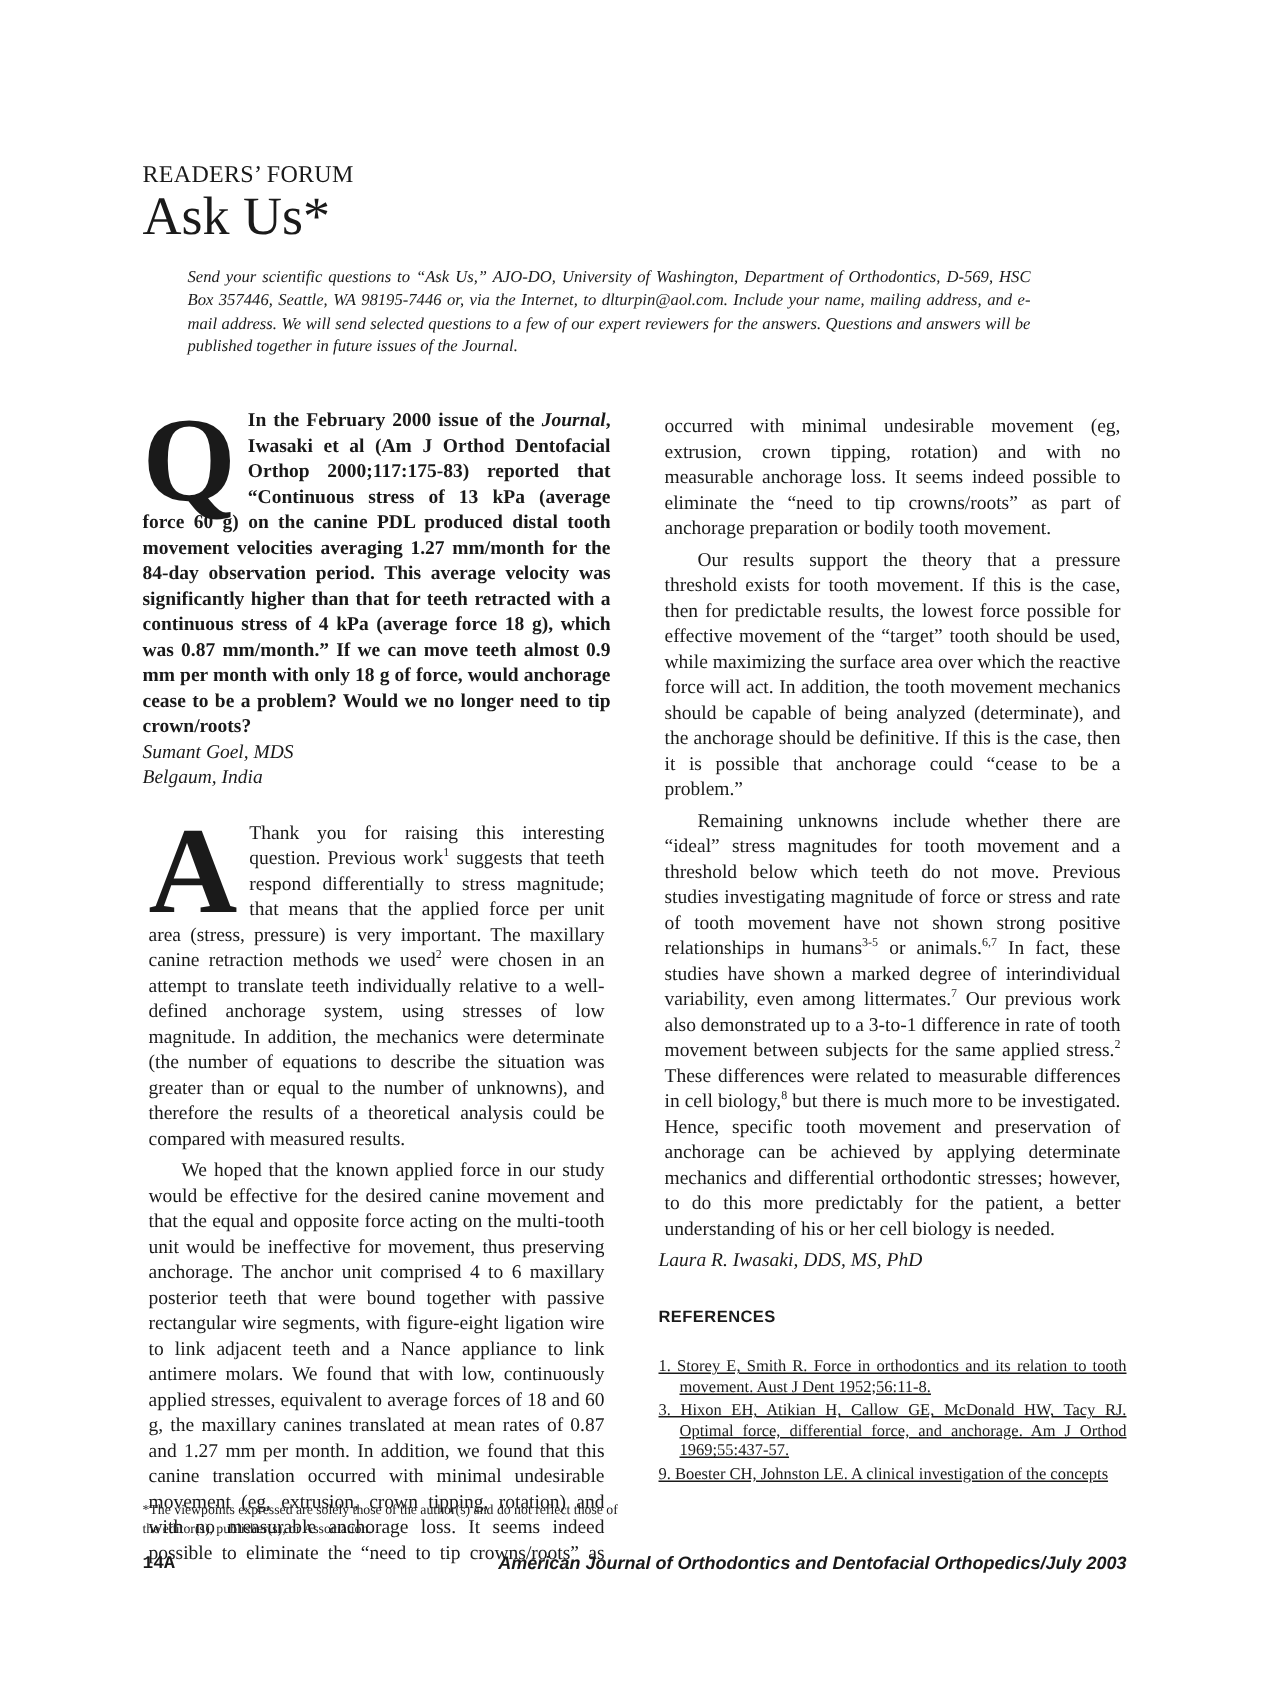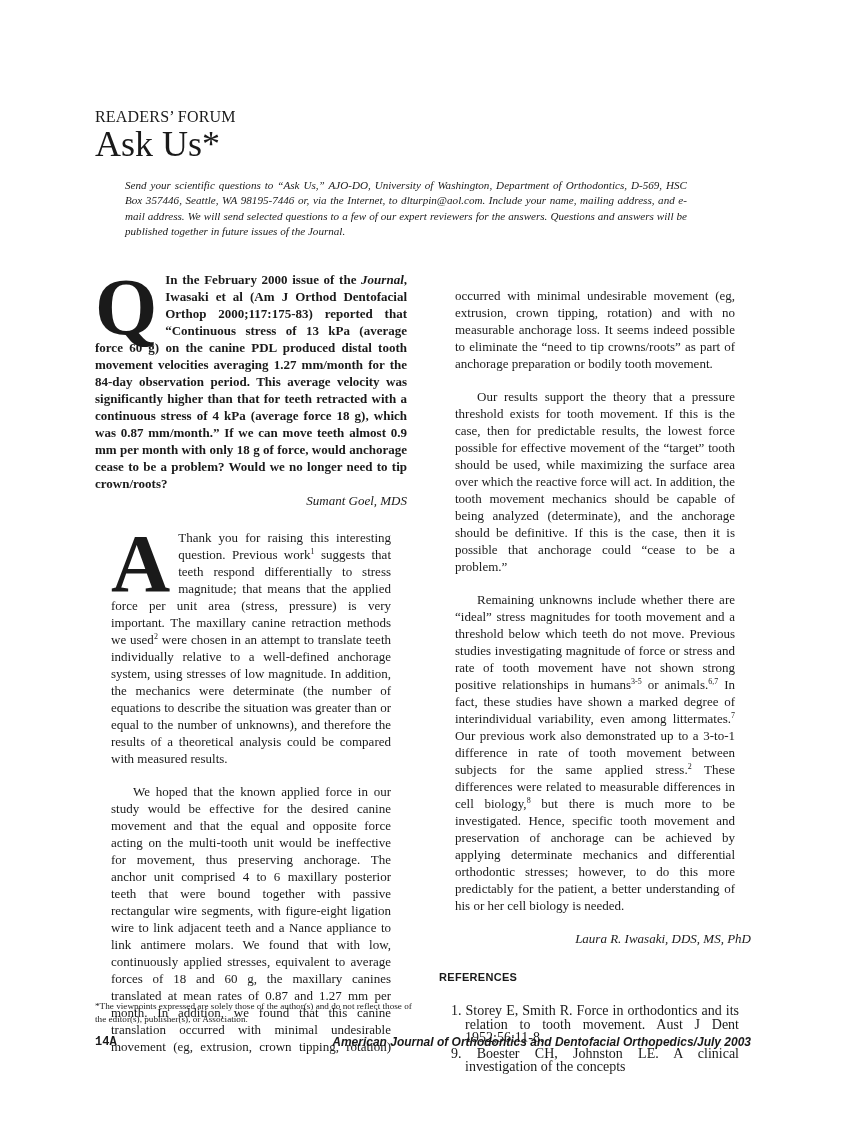--- a/index.html
+++ b/index.html
@@ -8,66 +8,68 @@
   .abs { position: absolute; }
   .section-label { left: 95px; top: 72px; font-size: 16px; letter-spacing: 0.2px; margin-top: 36px; }
   .title { left: 95px; top: 124px; font-size: 36px; line-height: 40px; }
   .intro { left: 95px; top: 178px; width: 562px; font-size: 11.1px; line-height: 15.4px; font-style: italic; text-align: justify; margin-left: 30px; }
   .col { position: absolute; font-size: 13px; line-height: 17px; text-align: justify; hyphens: manual; }
   .col-left { left: 95px; top: 271px; width: 312px; }
   .col-right { left: 439px; top: 271px; width: 312px; }
   .q-block { font-weight: bold; }
   .dropcap { float: left; font-size: 80px; line-height: 64px; margin: 4px 8px 0 0; font-weight: bold; }
   .dropcap-a { font-size: 82px; line-height: 62px; margin-top: 4px; }
-  .sig { text-align: right; font-style: italic; }
-  .para { margin: 16px; }
+  .sig { font-style: italic; }
+  .para { margin: 4px; }
   .indent { text-indent: 22px; }
   .answer { margin-top: 20px; }
   .refs-title { font-family: "Liberation Sans", "DejaVu Sans", sans-serif; font-weight: bold; font-size: 11px; margin-top: 22px; margin-bottom: 18px; letter-spacing: 0.3px; }
-  .refs { list-style: none; padding: 0; margin: 12px; font-size: 14px; line-height: 13.6px; }
+  .refs { list-style: none; padding: 0; margin: 0; font-size: 11px; line-height: 13.6px; text-decoration: underline; }
   .refs li { padding-left: 14px; text-indent: -14px; margin-bottom: 2px; text-align: justify; }
   .footnote { left: 95px; top: 1000px; width: 330px; font-size: 9.2px; line-height: 13px; }
   .footer { left: 95px; top: 1035px; width: 656px; font-family: "Liberation Sans", "DejaVu Sans", sans-serif; font-weight: bold; font-size: 12px; }
   .footer-page { position: absolute; left: 0; top: 0; font-family: Liberation Mono, monospace; }
   .footer-journal { position: absolute; right: 0; top: 0; font-style: italic; }
   sup { font-size: 8px; line-height: 0; }
 </style>
 </head>
 <body>
 
 <div class="abs section-label">READERS’ FORUM</div>
 <div class="abs title">Ask Us*</div>
 <div class="abs intro">Send your scientific questions to “Ask Us,” AJO-DO, University of Washington, Department of Orthodontics, D-569, HSC Box 357446, Seattle, WA 98195-7446 or, via the Internet, to dlturpin@aol.com. Include your name, mailing address, and e-mail address. We will send selected questions to a few of our expert reviewers for the answers. Questions and answers will be published together in future issues of the Journal.</div>
 
 <div class="col col-left">
   <div class="q-block">
     <span class="dropcap">Q</span>
     <span>In the February 2000 issue of the </span><i>Journal</i><span>, Iwasaki et al (Am J Orthod Dentofacial Orthop 2000;117:175-83) reported that “Continuous stress of 13 kPa (average force 60 g) on the canine PDL produced distal tooth movement velocities averaging 1.27 mm/month for the 84-day observation period. This average velocity was significantly higher than that for teeth retracted with a continuous stress of 4 kPa (average force 18 g), which was 0.87 mm/month.” If we can move teeth almost 0.9 mm per month with only 18 g of force, would anchorage cease to be a problem? Would we no longer need to tip crown/roots?</span>
   </div>
   <div class="sig">Sumant Goel, MDS</div>
+  <div class="sig">Belgaum, India</div>
 
   <div class="answer">
     <p class="para">
       <span class="dropcap dropcap-a">A</span><span>Thank you for raising this interesting question. Previous work</span><sup>1</sup><span> suggests that teeth respond differentially to stress magnitude; that means that the applied force per unit area (stress, pressure) is very important. The maxillary canine retraction methods we used</span><sup>2</sup><span> were chosen in an attempt to translate teeth individually relative to a well-defined anchorage system, using stresses of low magnitude. In addition, the mechanics were determinate (the number of equations to describe the situation was greater than or equal to the number of unknowns), and therefore the results of a theoretical analysis could be compared with measured results.</span>
     </p>
     <p class="para indent" style="height:272px;overflow:hidden;">We hoped that the known applied force in our study would be effective for the desired canine movement and that the equal and opposite force acting on the multi-tooth unit would be ineffective for movement, thus preserving anchorage. The anchor unit comprised 4 to 6 maxillary posterior teeth that were bound together with passive rectangular wire segments, with figure-eight ligation wire to link adjacent teeth and a Nance appliance to link antimere molars. We found that with low, continuously applied stresses, equivalent to average forces of 18 and 60 g, the maxillary canines translated at mean rates of 0.87 and 1.27 mm per month. In addition, we found that this canine translation occurred with minimal undesirable movement (eg, extrusion, crown tipping, rotation) and with no measurable anchorage loss. It seems indeed possible to eliminate the “need to tip crowns/roots” as part of anchorage preparation or bodily tooth movement.</p>
   </div>
 </div>
 
 <div class="col col-right">
   <p class="para">occurred with minimal undesirable movement (eg, extrusion, crown tipping, rotation) and with no measurable anchorage loss. It seems indeed possible to eliminate the “need to tip crowns/roots” as part of anchorage preparation or bodily tooth movement.</p>
   <p class="para indent">Our results support the theory that a pressure threshold exists for tooth movement. If this is the case, then for predictable results, the lowest force possible for effective movement of the “target” tooth should be used, while maximizing the surface area over which the reactive force will act. In addition, the tooth movement mechanics should be capable of being analyzed (determinate), and the anchorage should be definitive. If this is the case, then it is possible that anchorage could “cease to be a problem.”</p>
   <p class="para indent">
     <span>Remaining unknowns include whether there are “ideal” stress magnitudes for tooth movement and a threshold below which teeth do not move. Previous studies investigating magnitude of force or stress and rate of tooth movement have not shown strong positive relationships in humans</span><sup>3-5</sup><span> or animals.</span><sup>6,7</sup><span> In fact, these studies have shown a marked degree of interindividual variability, even among littermates.</span><sup>7</sup><span> Our previous work also demonstrated up to a 3-to-1 difference in rate of tooth movement between subjects for the same applied stress.</span><sup>2</sup><span> These differences were related to measurable differences in cell biology,</span><sup>8</sup><span> but there is much more to be investigated. Hence, specific tooth movement and preservation of anchorage can be achieved by applying determinate mechanics and differential orthodontic stresses; however, to do this more predictably for the patient, a better understanding of his or her cell biology is needed.</span>
   </p>
   <div class="sig">Laura R. Iwasaki, DDS, MS, PhD</div>
 
   <div class="refs-title">REFERENCES</div>
   <ul class="refs">
     <li>1. Storey E, Smith R. Force in orthodontics and its relation to tooth movement. Aust J Dent 1952;56:11-8.</li>
+    <li>3. Hixon EH, Atikian H, Callow GE, McDonald HW, Tacy RJ. Optimal force, differential force, and anchorage. Am J Orthod 1969;55:437-57.</li>
     <li>9. Boester CH, Johnston LE. A clinical investigation of the concepts</li>
   </ul>
 </div>
 
 <div class="abs footnote">*The viewpoints expressed are solely those of the author(s) and do not reflect those of the editor(s), publisher(s), or Association.</div>
 
 <div class="abs footer">
   <span class="footer-page">14A</span>
   <span class="footer-journal">American Journal of Orthodontics and Dentofacial Orthopedics/July 2003</span>
 </div>

